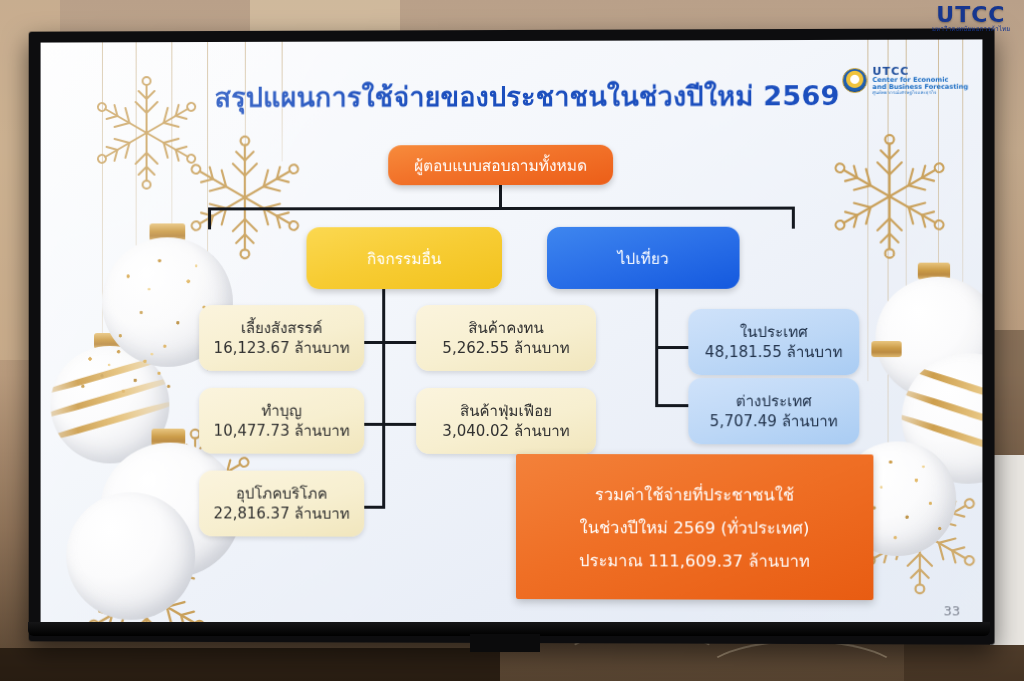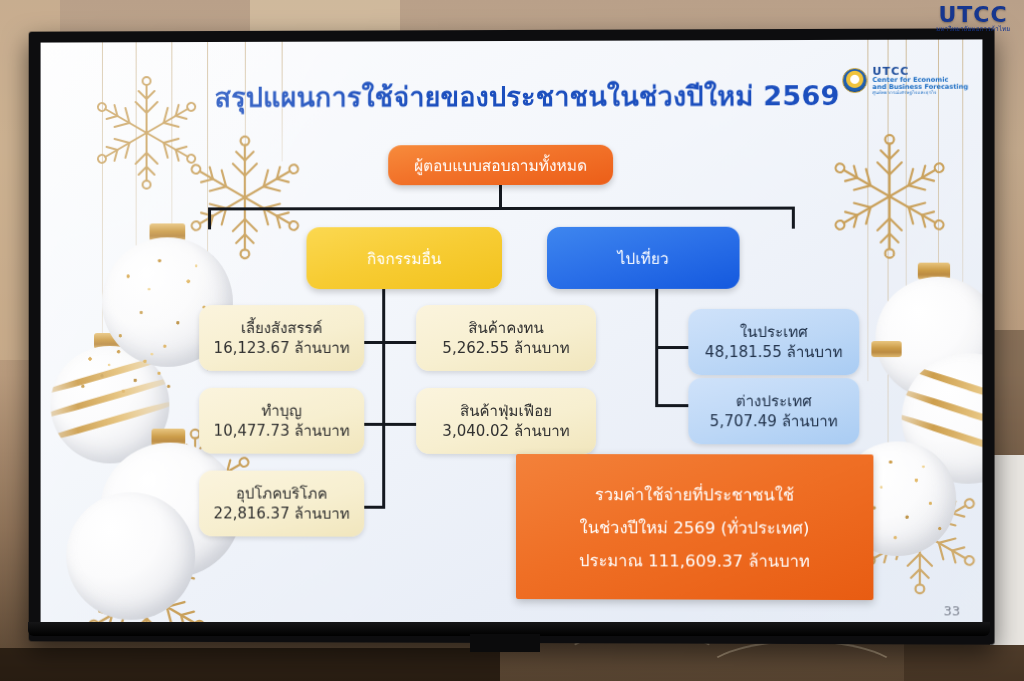--- a/index.html
+++ b/index.html
@@ -113,21 +113,21 @@
   <div class="wall-dark" style="right:0;top:330px;width:120px;height:351px;"></div>
   <div class="wall-panel" style="left:990px;top:455px;width:34px;height:190px;background:#e9e6e1;"></div>
   <div class="wall-dark" style="left:0;top:648px;width:500px;height:33px;background:rgba(25,16,8,.75);"></div>
   <div class="cablemess"></div>
   <div class="cable" style="left:560px;top:630px;width:160px;height:60px;"></div>
   <div class="cable" style="left:700px;top:640px;width:200px;height:70px;"></div>
   <div class="cable" style="left:840px;top:628px;width:150px;height:50px;"></div>
 
   <div id="wm">
     <div class="a">UTCC</div>
-    <div class="b">มหาวิทยาลัยหอการค้าไทย</div>
+    <div class="b">มหาวิาคงทนัยหอการค้าไทย</div>
   </div>
 
   <div id="monitor">
     <div id="slide">
 
       <div class="string" style="left:62px;top:0;height:300px;"></div>
       <div class="string" style="left:96px;top:0;height:250px;"></div>
       <div class="string" style="left:132px;top:0;height:200px;"></div>
       <div class="string" style="left:168px;top:0;height:330px;"></div>
       <div class="string" style="left:206px;top:0;height:150px;"></div>

